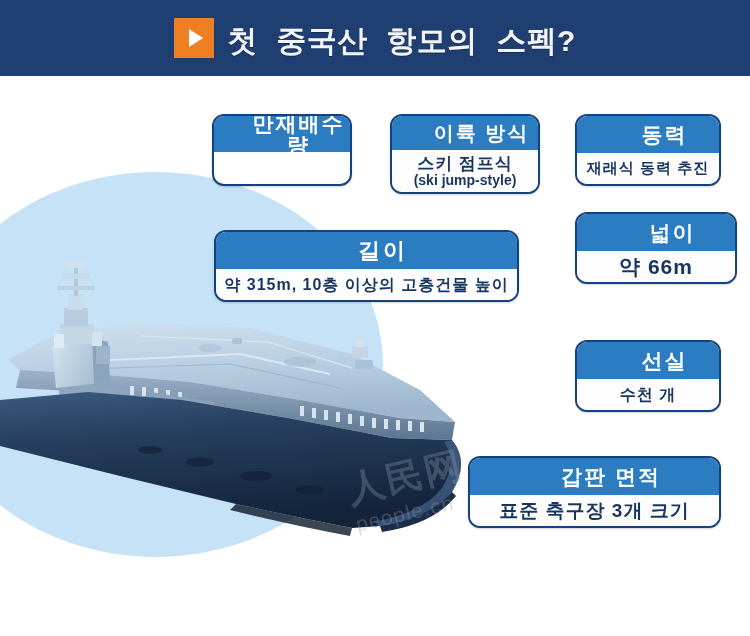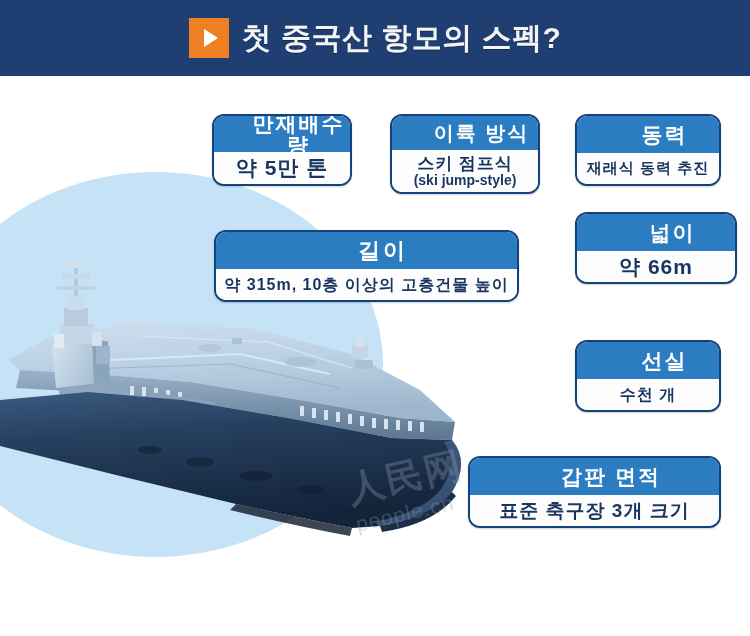--- a/index.html
+++ b/index.html
@@ -25,22 +25,23 @@
     top: 0;
     width: 750px;
     height: 76px;
     background: #1f3f73;
     display: flex;
     align-items: center;
     justify-content: center;
   }
   .header-inner {
     display: flex;
-    align-items: center;
+    align-items: flex-end;
     gap: 13px;
+    font-family: Liberation Mono, monospace;
   }
   .play-badge {
     width: 40px;
     height: 40px;
     background: #ee8023;
     display: flex;
     align-items: center;
     justify-content: center;
     flex: 0 0 auto;
   }
@@ -304,23 +305,20 @@
     </svg>
   </div>
 
   <div class="watermark">
     <div class="wm-cn">人民网</div>
     <div class="wm-en">people.cn</div>
   </div>
 
   <div class="spec-box" id="box-displacement">
     <div class="spec-head">만재배수량</div>
-    <div class="spec-body">
-      <span>약 5만 톤</span>
-    </div>
   </div>
 
   <div class="spec-box" id="box-power">
     <div class="spec-head">동력</div>
     <div class="spec-body">
       <span>재래식 동력 추진</span>
     </div>
   </div>
 
   <div class="spec-box" id="box-takeoff">

